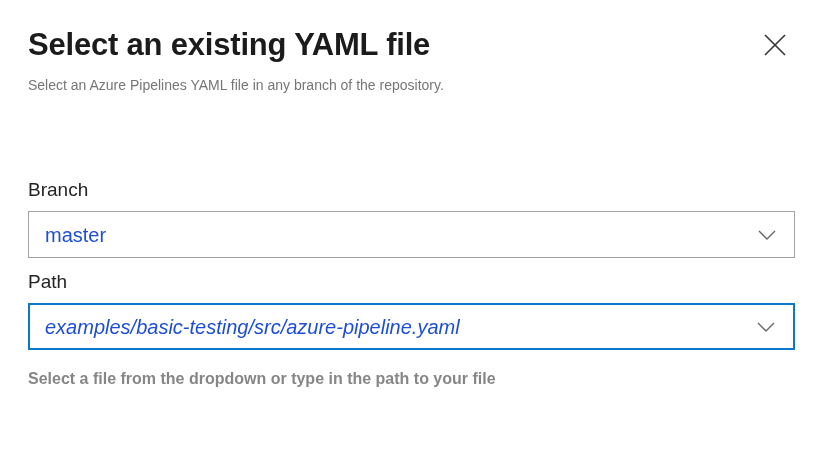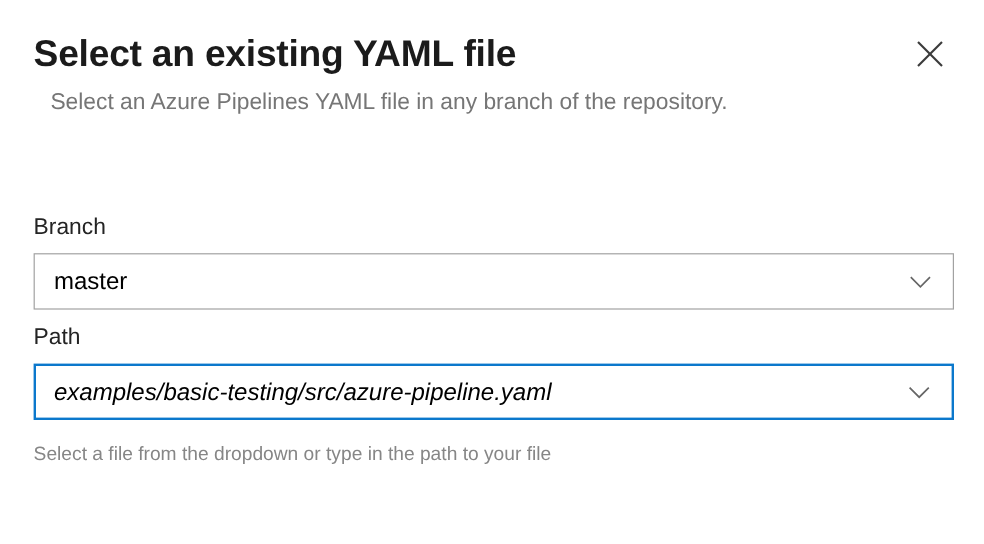--- a/index.html
+++ b/index.html
@@ -62,22 +62,22 @@
     justify-content: center;
     cursor: pointer;
     background: transparent;
     border: none;
     padding: 0;
     flex: 0 0 auto;
   }
   .close-button svg { display: block; }
 
   .panel-subtitle {
-    margin: 6px 0 0 14px;
-    font-size: 19px;
+    margin: 6px 0 0 0;
+    font-size: 14px;
     line-height: 31px;
     color: #767676;
     max-width: 610px;
     font-weight: 400;
   }
 
   
   .form-area {
     position: absolute;
     left: 28px;
@@ -108,21 +108,21 @@
     border: 2px solid #0b78cc;
     font-style: italic;
   }
 
   .combo-value {
     flex: 1 1 auto;
     padding-left: 16px;
     padding-right: 44px;
     font-size: 20px;
     line-height: 24px;
-    color: #000000;
+    color: #1d4ed8;
     white-space: nowrap;
     overflow: hidden;
     text-overflow: ellipsis;
     font-weight: 400;
   }
 
   .combo.focused .combo-value {
     padding-left: 15px;
   }
 
@@ -140,21 +140,21 @@
   }
   .chevron svg { display: block; }
 
   .field-group + .field-group { margin-top: 12px; }
 
   .helper-text {
     margin-top: 18px;
     font-size: 16px;
     line-height: 22px;
     color: #868686;
-    font-weight: 400;
+    font-weight: 700;
   }
 </style>
 </head>
 <body>
 
 <div class="panel">
 
   <div class="panel-header">
     <div class="title-row">
       <h1 class="panel-title">Select an existing YAML file</h1>

